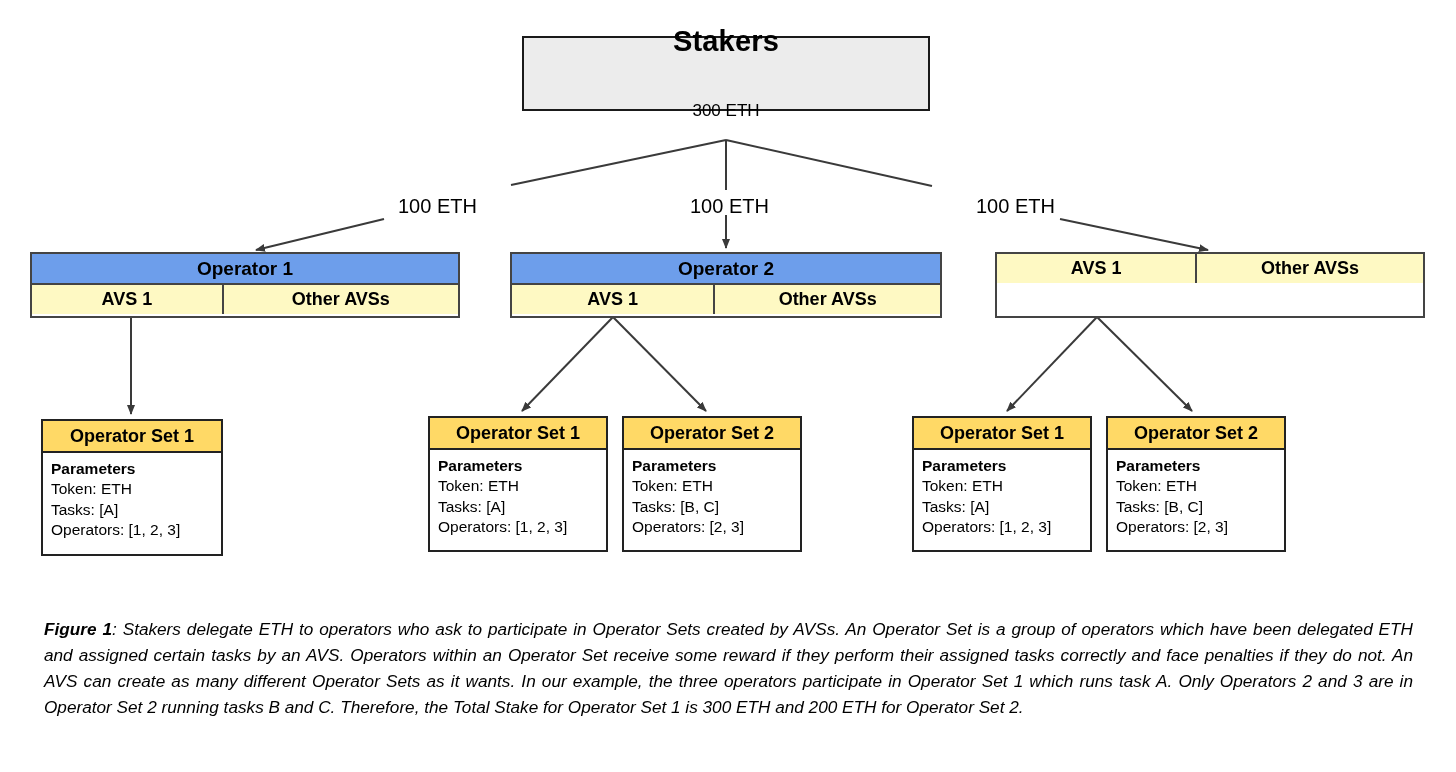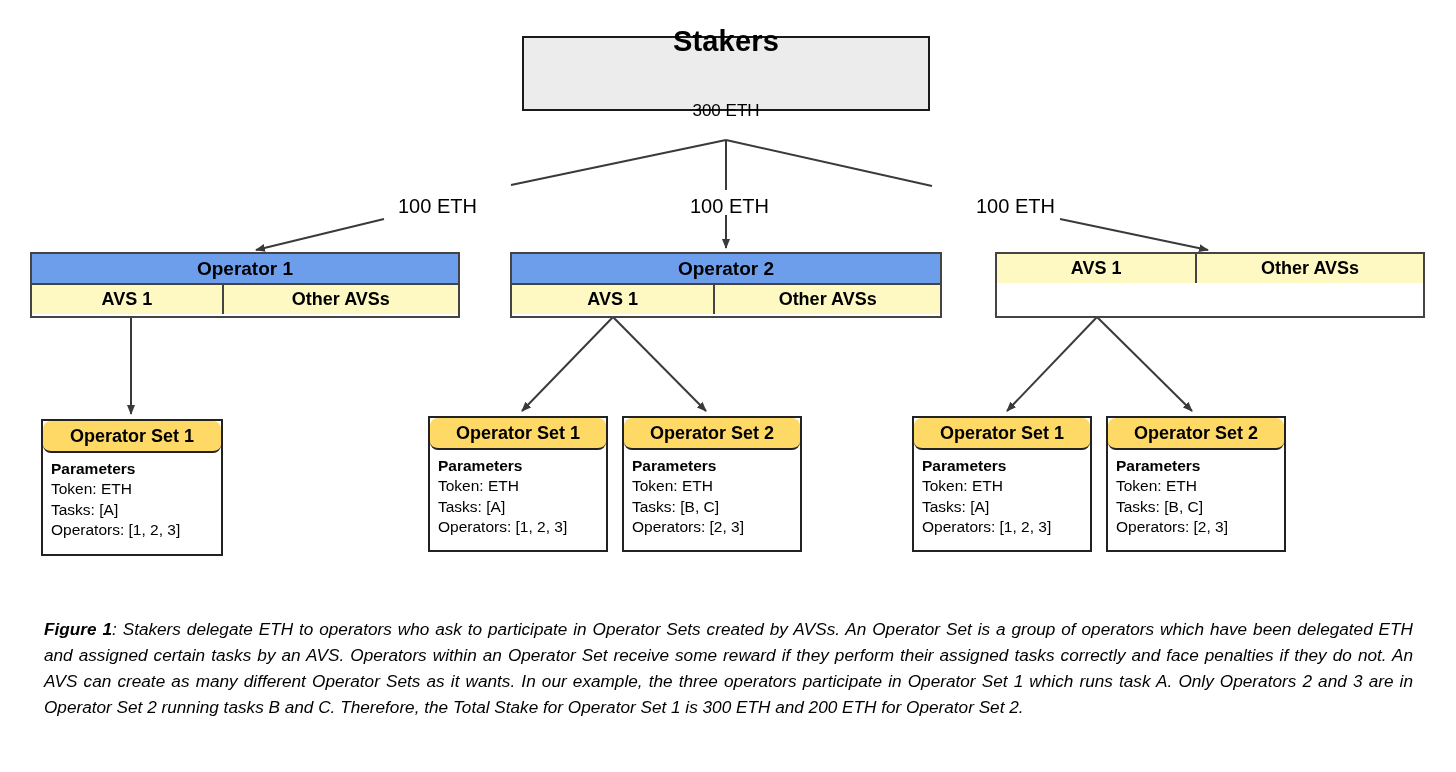--- a/index.html
+++ b/index.html
@@ -97,21 +97,20 @@
     box-sizing: border-box;
     height: 32px;
     background: #ffd966;
     border-bottom: 2px solid #222222;
     display: flex;
     align-items: center;
     justify-content: center;
     font-size: 18px;
     font-weight: bold;
     white-space: nowrap;
-    border-radius: 8px;
   }
   .opset-body {
     padding: 6px 7px 7px 8px;
     font-size: 15.5px;
     line-height: 1.32;
   }
   .opset-body .params-title {
     font-weight: bold;
     display: block;
   }

